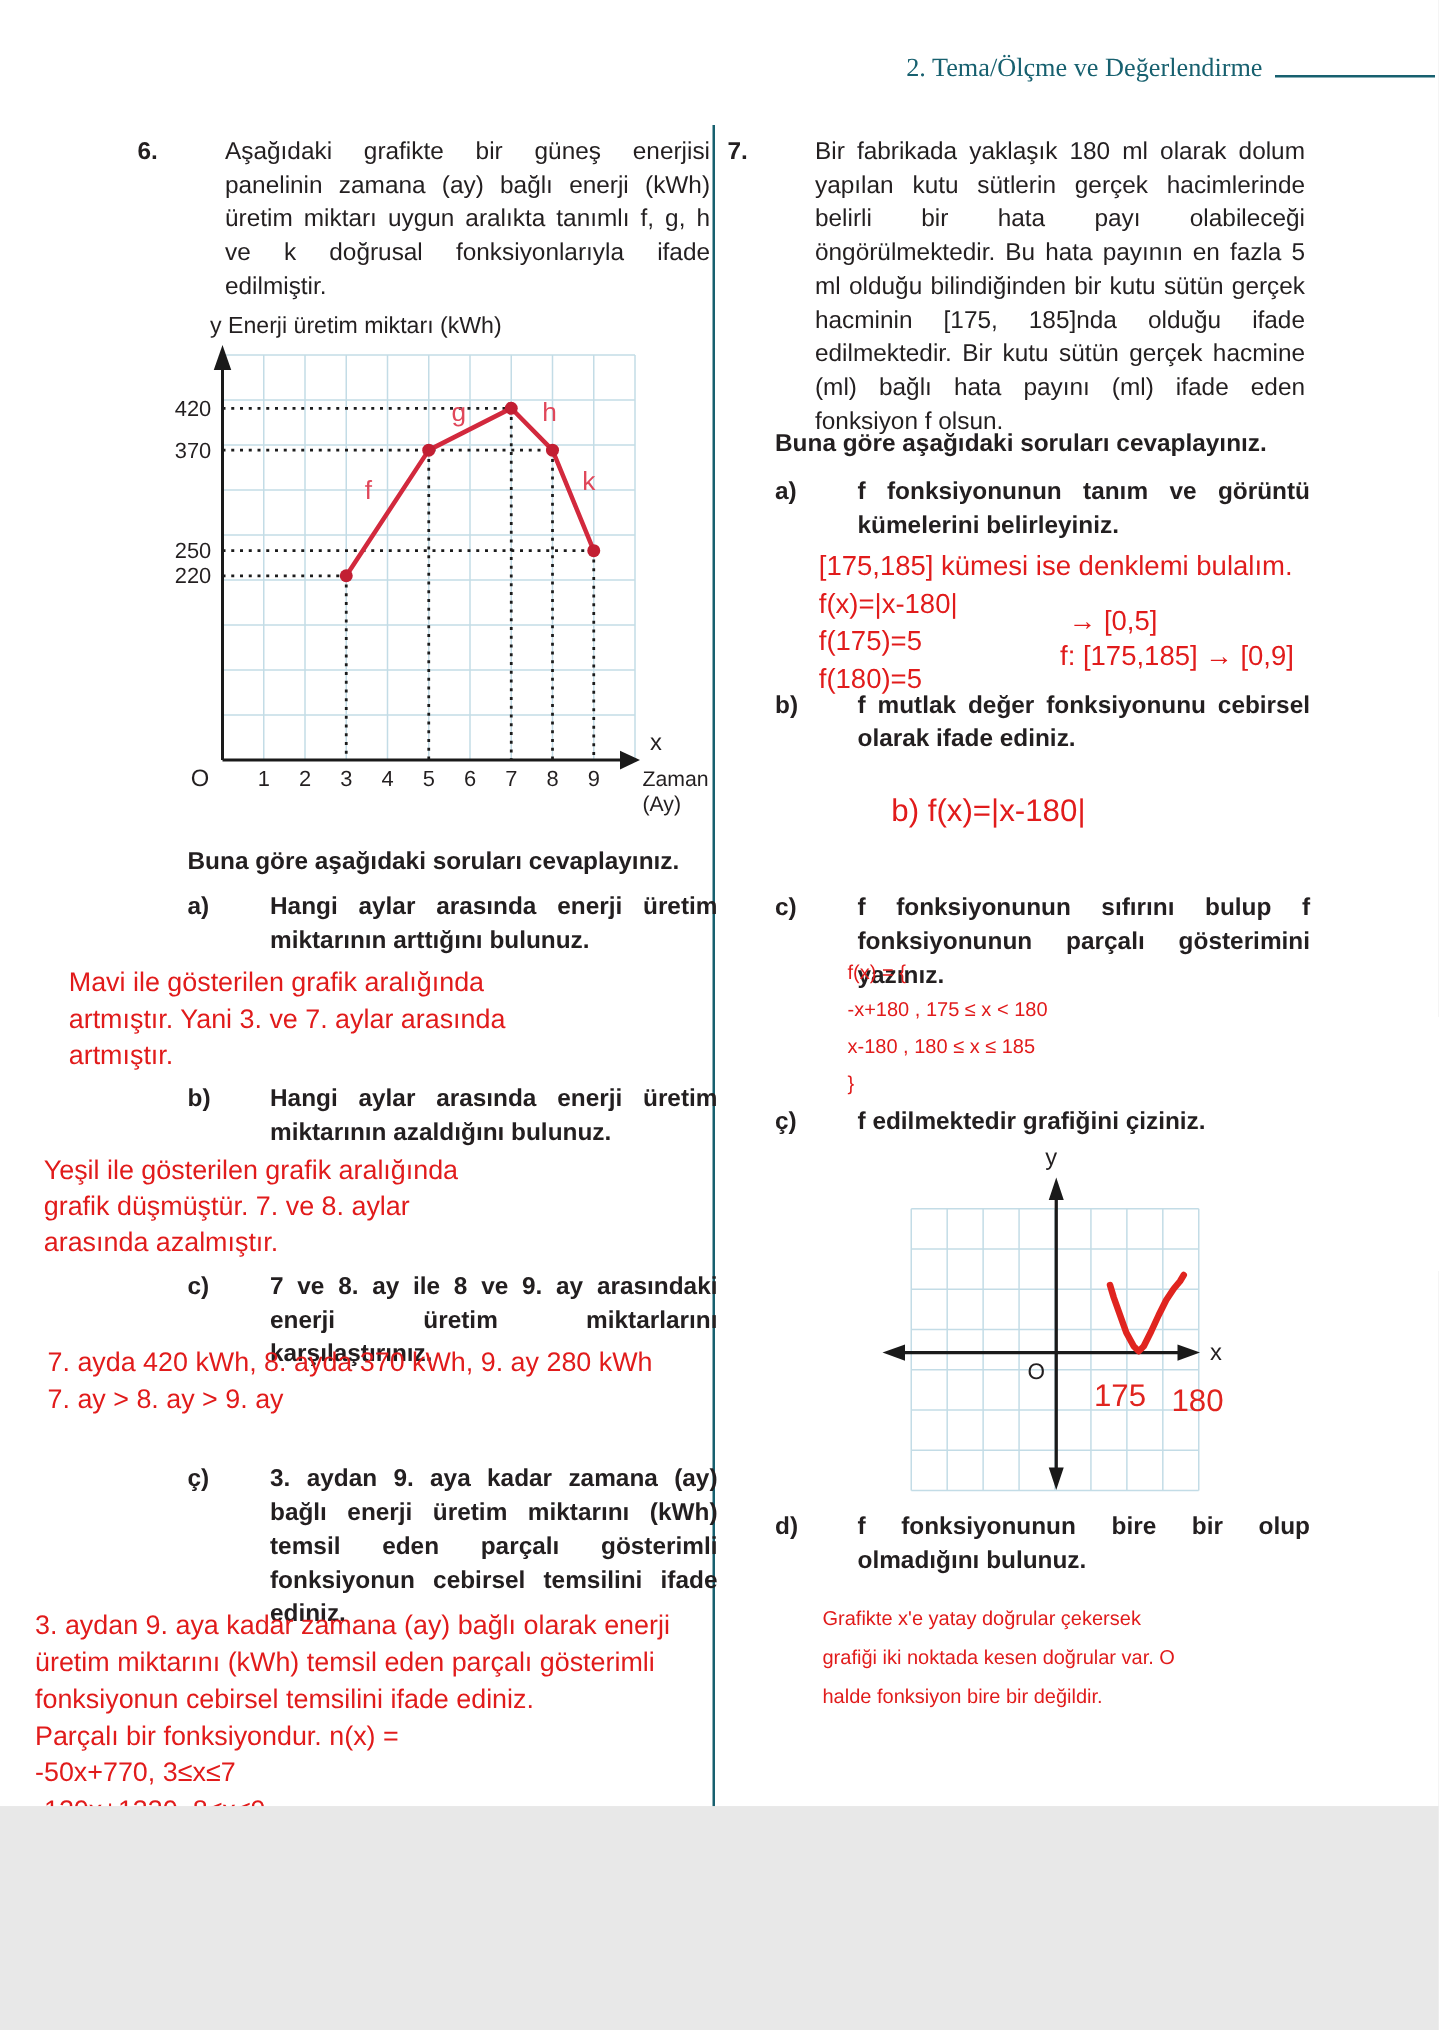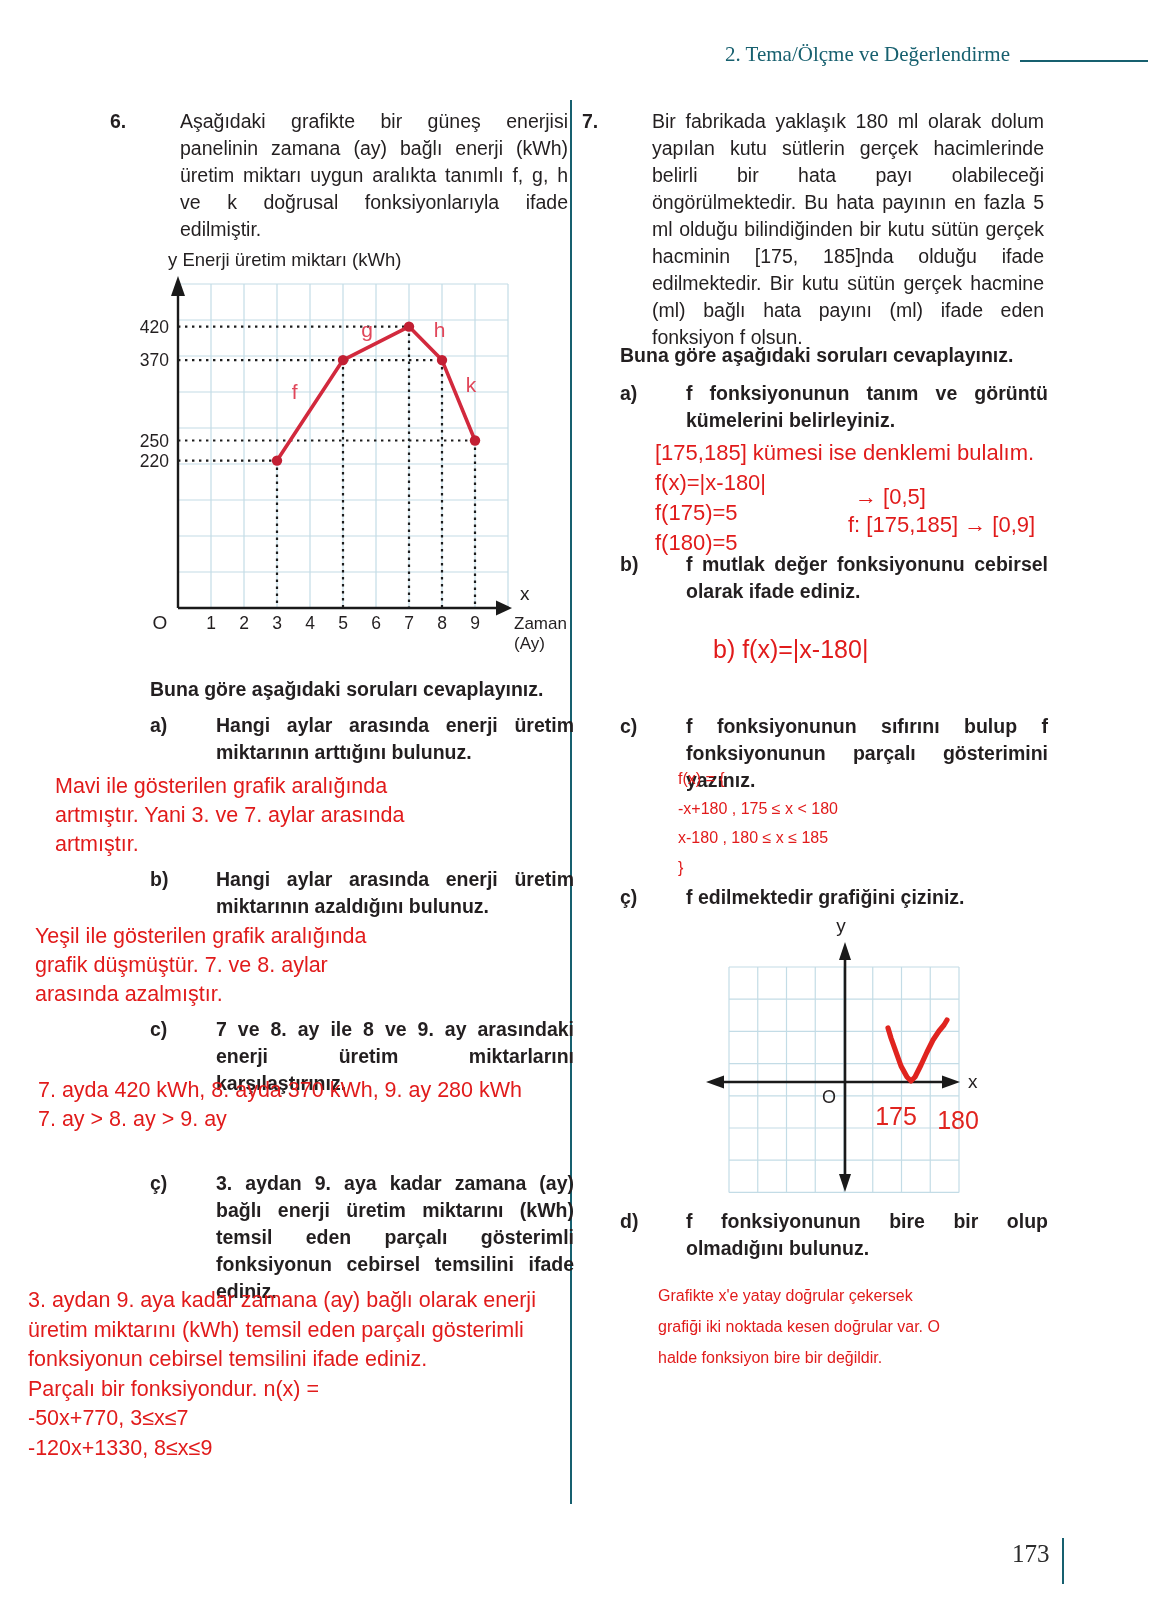--- a/index.html
+++ b/index.html
@@ -1,16 +1,16 @@
 <!DOCTYPE html>
 <html><head>
 <meta charset="utf-8">
 <style>
   html,body{margin:0;padding:0;background:#e8e8e8;}
-  .page{position:relative;width:1151px;height:1624px;background:#ffffff;margin:0 auto;
+  .page{position:relative;width:1151px;height:1445px;background:#ffffff;margin:0 auto;
         font-family:"Liberation Sans",sans-serif;color:#231f20;overflow:hidden;}
   .abs{position:absolute;}
   .header{top:42px;right:3px;display:flex;align-items:flex-end;}
   .header-title{color:#17606f;font-size:21px;font-family:"Liberation Serif",serif;}
   .header-line{width:128px;border-top:2px solid #17606f;margin-left:10px;margin-bottom:5px;}
   .divider{left:570px;top:100px;width:2px;height:1404px;background:#17606f;}
   .para{font-size:19.5px;line-height:27px;}
   .qrow{display:flex;}
   .qnum{font-weight:bold;width:38px;flex:none;font-size:19.5px;line-height:27px;}
   .plabel{font-weight:bold;width:34px;flex:none;font-size:19.5px;line-height:27px;}

